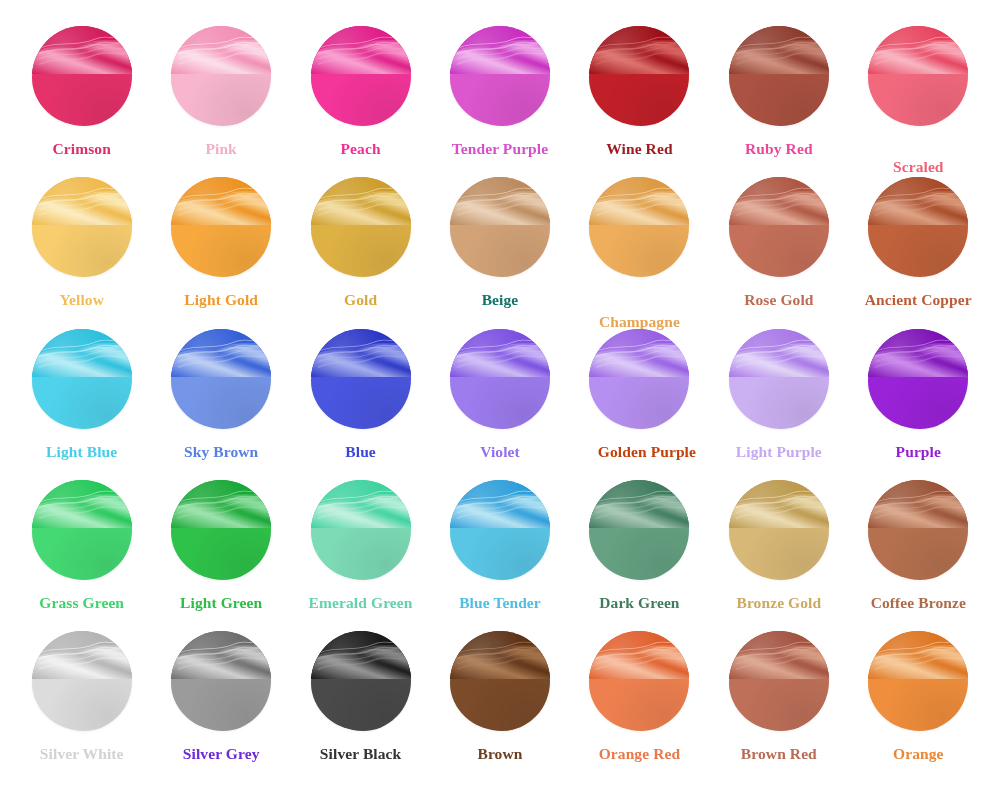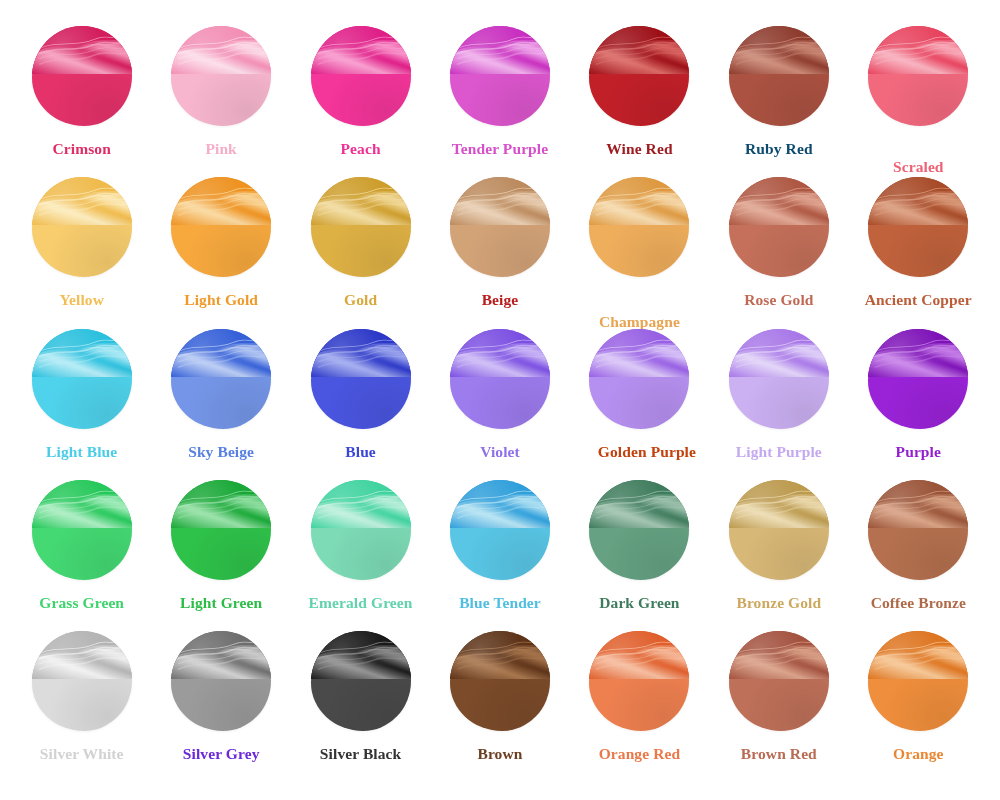--- a/index.html
+++ b/index.html
@@ -248,21 +248,21 @@
             <path d="M0,70 C20,52 34,66 52,50 C70,34 84,48 100,36 L100,100 L0,100 Z" fill="url(#g5)" opacity="0.6"></path>
             <path d="M6,52 C22,34 36,50 54,36 C72,22 86,38 100,20 L100,100 L0,100 Z" fill="url(#g5)" opacity="0.4"></path>
             <path d="M8,46 C26,30 44,44 62,28 C76,16 88,32 98,20" fill="none" stroke="#D08F7C" stroke-width="1.6" stroke-linecap="round" opacity="0.75"></path>
             <path d="M8,57 C26,41 44,55 62,39 C76,27 88,43 98,31" fill="none" stroke="#D08F7C" stroke-width="3.0" stroke-linecap="round" opacity="0.63"></path>
             <path d="M8,68 C26,52 44,66 62,50 C76,38 88,54 98,42" fill="none" stroke="#D08F7C" stroke-width="1.6" stroke-linecap="round" opacity="0.51"></path>
             <path d="M8,79 C26,63 44,77 62,61 C76,49 88,65 98,53" fill="none" stroke="#D08F7C" stroke-width="3.0" stroke-linecap="round" opacity="0.39"></path>
           </svg>
         </div>
         <div class="disc-gloss"></div>
       </div>
-      <div class="swatch-label" style="color: #0c4a6e; text-align: center;">Ruby Red</div>
+      <div class="swatch-label" style="color: #ec4899; text-align: center;">Ruby Red</div>
     </div>
     <div class="swatch-cell">
       <div class="swatch-disc">
         <div class="disc-solid" style="background: rgb(242, 105, 126);"></div>
         <div class="disc-marble" style="background: rgb(232, 68, 95);">
           <svg class="marble-svg" viewBox="0 0 100 100" preserveAspectRatio="none">
             <defs>
               <linearGradient id="g6" x1="0" y1="1" x2="1" y2="0">
                 <stop offset="0%" stop-color="#E8445F" stop-opacity="1"></stop>
                 <stop offset="38%" stop-color="#FAB7C4" stop-opacity="0.92"></stop>
@@ -388,21 +388,21 @@
             <path d="M0,70 C20,52 34,66 52,50 C70,34 84,48 100,36 L100,100 L0,100 Z" fill="url(#g10)" opacity="0.6"></path>
             <path d="M6,52 C22,34 36,50 54,36 C72,22 86,38 100,20 L100,100 L0,100 Z" fill="url(#g10)" opacity="0.4"></path>
             <path d="M8,46 C26,30 44,44 62,28 C76,16 88,32 98,20" fill="none" stroke="#EDD4BA" stroke-width="1.6" stroke-linecap="round" opacity="0.75"></path>
             <path d="M8,57 C26,41 44,55 62,39 C76,27 88,43 98,31" fill="none" stroke="#EDD4BA" stroke-width="3.0" stroke-linecap="round" opacity="0.63"></path>
             <path d="M8,68 C26,52 44,66 62,50 C76,38 88,54 98,42" fill="none" stroke="#EDD4BA" stroke-width="1.6" stroke-linecap="round" opacity="0.51"></path>
             <path d="M8,79 C26,63 44,77 62,61 C76,49 88,65 98,53" fill="none" stroke="#EDD4BA" stroke-width="3.0" stroke-linecap="round" opacity="0.39"></path>
           </svg>
         </div>
         <div class="disc-gloss"></div>
       </div>
-      <div class="swatch-label" style="color: #b91c1c;">Beige</div>
+      <div class="swatch-label" style="color: #0f766e;">Beige</div>
     </div>
     <div class="swatch-cell">
       <div class="swatch-disc">
         <div class="disc-solid" style="background: rgb(239, 174, 92);"></div>
         <div class="disc-marble" style="background: rgb(222, 153, 64);">
           <svg class="marble-svg" viewBox="0 0 100 100" preserveAspectRatio="none">
             <defs>
               <linearGradient id="g11" x1="0" y1="1" x2="1" y2="0">
                 <stop offset="0%" stop-color="#DE9940" stop-opacity="1"></stop>
                 <stop offset="38%" stop-color="#F8DFB6" stop-opacity="0.92"></stop>
@@ -528,21 +528,21 @@
             <path d="M0,70 C20,52 34,66 52,50 C70,34 84,48 100,36 L100,100 L0,100 Z" fill="url(#g15)" opacity="0.6"></path>
             <path d="M6,52 C22,34 36,50 54,36 C72,22 86,38 100,20 L100,100 L0,100 Z" fill="url(#g15)" opacity="0.4"></path>
             <path d="M8,46 C26,30 44,44 62,28 C76,16 88,32 98,20" fill="none" stroke="#C2D3F6" stroke-width="1.6" stroke-linecap="round" opacity="0.75"></path>
             <path d="M8,57 C26,41 44,55 62,39 C76,27 88,43 98,31" fill="none" stroke="#C2D3F6" stroke-width="3.0" stroke-linecap="round" opacity="0.63"></path>
             <path d="M8,68 C26,52 44,66 62,50 C76,38 88,54 98,42" fill="none" stroke="#C2D3F6" stroke-width="1.6" stroke-linecap="round" opacity="0.51"></path>
             <path d="M8,79 C26,63 44,77 62,61 C76,49 88,65 98,53" fill="none" stroke="#C2D3F6" stroke-width="3.0" stroke-linecap="round" opacity="0.39"></path>
           </svg>
         </div>
         <div class="disc-gloss"></div>
       </div>
-      <div class="swatch-label" style="color: rgb(88, 128, 226);">Sky Beige</div>
+      <div class="swatch-label" style="color: rgb(88, 128, 226);">Sky Brown</div>
     </div>
     <div class="swatch-cell">
       <div class="swatch-disc">
         <div class="disc-solid" style="background: rgb(74, 86, 224);"></div>
         <div class="disc-marble" style="background: rgb(44, 56, 200);">
           <svg class="marble-svg" viewBox="0 0 100 100" preserveAspectRatio="none">
             <defs>
               <linearGradient id="g16" x1="0" y1="1" x2="1" y2="0">
                 <stop offset="0%" stop-color="#2C38C8" stop-opacity="1"></stop>
                 <stop offset="38%" stop-color="#A8B2F2" stop-opacity="0.92"></stop>

